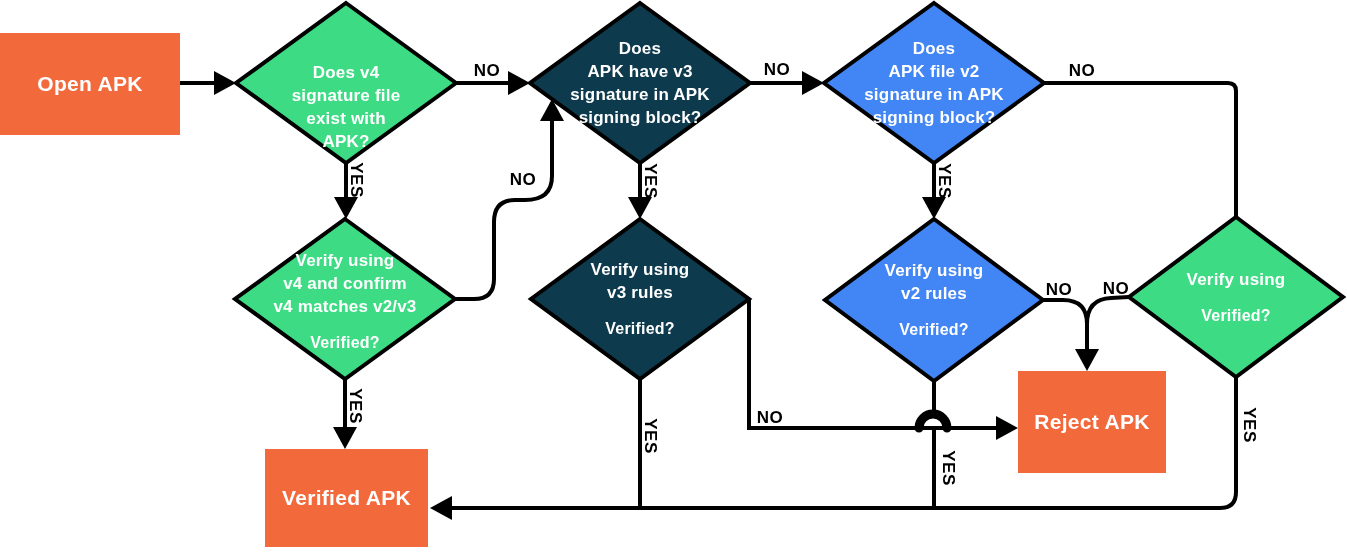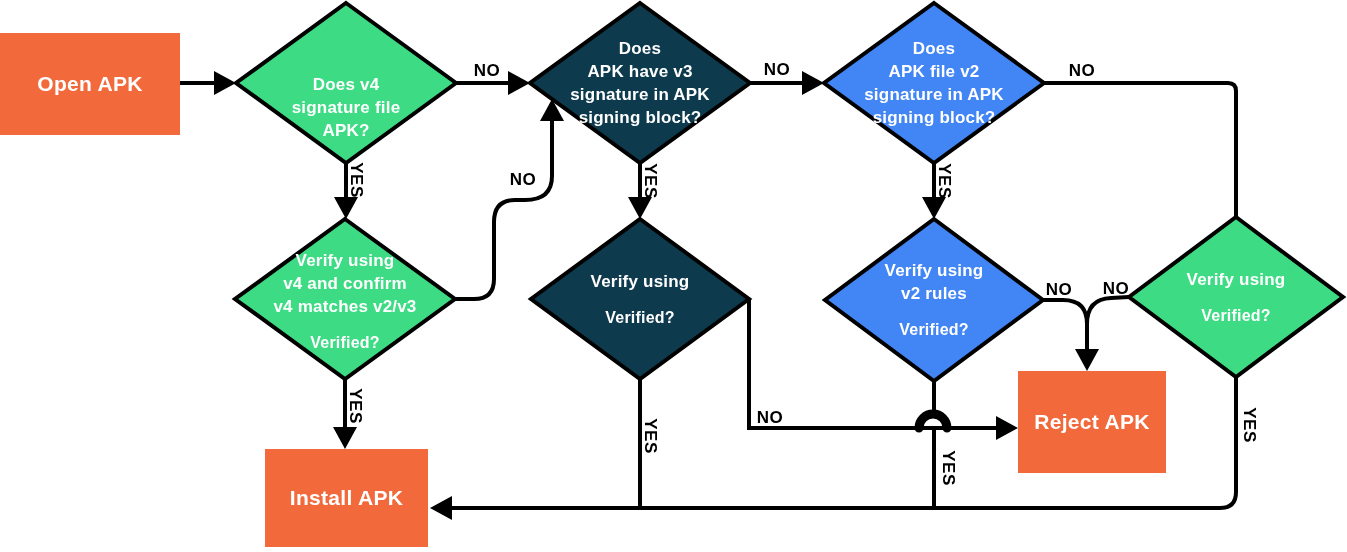--- a/index.html
+++ b/index.html
@@ -74,29 +74,30 @@
     <polygon class="diamond" points="345,219 455,299 345,379 235,299" fill="#3ddc84"></polygon>
     <polygon class="diamond" points="640,219 749,299 640,379 531,299" fill="#0e3a4e"></polygon>
     <polygon class="diamond" points="934,219 1043,300 934,381 825,300" fill="#4285f4"></polygon>
     <polygon class="diamond" points="1236,217 1343,297 1236,377 1129,297" fill="#3ddc84"></polygon>
   </svg>
 
   <div class="rect-node" style="left:0;top:33px;width:180px;height:102px;">
     <span>Open APK</span>
   </div>
   <div class="rect-node" style="left:265px;top:449px;width:163px;height:98px;">
-    <span>Install APK</span>
+    <span>Verified APK</span>
   </div>
   <div class="rect-node" style="left:1018px;top:371px;width:148px;height:102px;">
     <span>Reject APK</span>
   </div>
 
   <div class="dtext" style="left:346px;top:83px;margin-top:24px;">
     <div>Does v4</div>
     <div>signature file</div>
+    <div>exist with</div>
     <div>APK?</div>
   </div>
   <div class="dtext" style="left:640px;top:83px;">
     <div>Does</div>
     <div>APK have v3</div>
     <div>signature in APK</div>
     <div>signing block?</div>
   </div>
   <div class="dtext" style="left:934px;top:83px;">
     <div>Does</div>
@@ -105,20 +106,21 @@
     <div>signing block?</div>
   </div>
   <div class="dtext" style="left:345px;top:301px;">
     <div>Verify using</div>
     <div>v4 and confirm</div>
     <div>v4 matches v2/v3</div>
     <div class="verified">Verified?</div>
   </div>
   <div class="dtext" style="left:640px;top:299px;">
     <div>Verify using</div>
+    <div>v3 rules</div>
     <div class="verified">Verified?</div>
   </div>
   <div class="dtext" style="left:934px;top:300px;">
     <div>Verify using</div>
     <div>v2 rules</div>
     <div class="verified">Verified?</div>
   </div>
   <div class="dtext" style="left:1236px;top:297px;">
     <div>Verify using</div>
     <div class="verified">Verified?</div>

